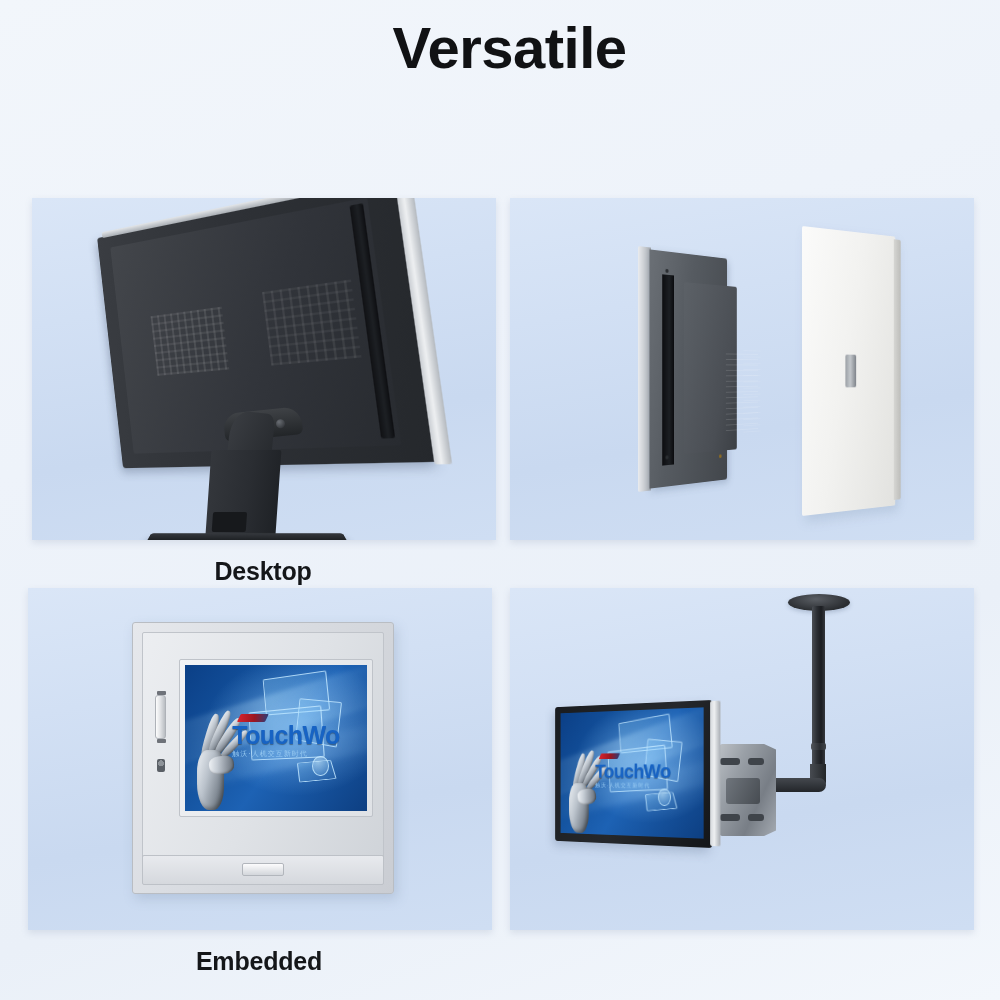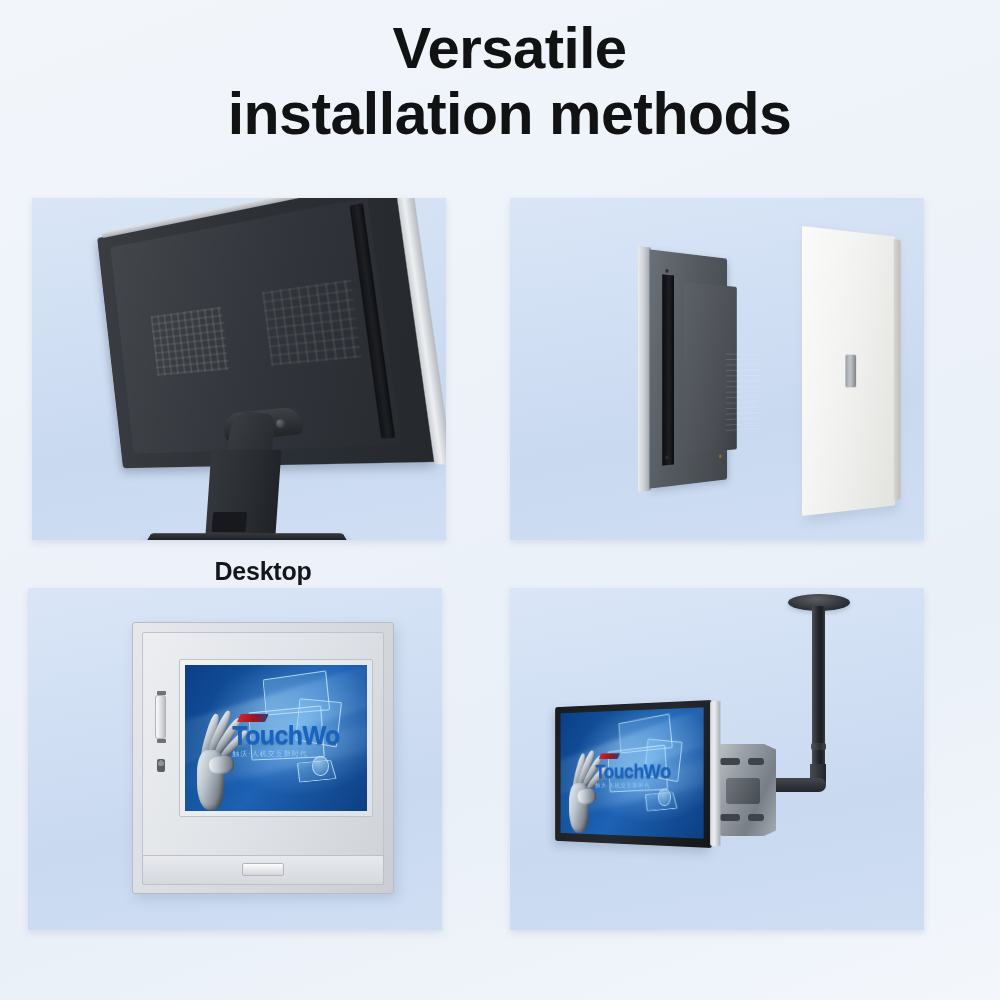--- a/index.html
+++ b/index.html
@@ -20,21 +20,21 @@
 
   
   .grid { position:absolute; top:198px; left:0; width:1000px; }
   .cell { position:absolute; }
   .cell.c1 { left:32px;  top:0;   }
   .cell.c2 { left:510px; top:0;   }
   .cell.c3 { left:28px;  top:390px; }
   .cell.c4 { left:510px; top:390px; }
 
   .photo {
-    position:relative; width:414px; height:342px; overflow:hidden;
+    position:relative; width:464px; height:342px; overflow:hidden;
     background:linear-gradient(170deg,#dae6f7 0%,#d2e0f4 30%,#c9d9f0 65%,#cfdef3 100%);
     box-shadow:0 3px 7px rgba(110,130,160,.18);
   }
   .caption {
     width:462px; text-align:center; margin-top:17px;
     font-size:25px; font-weight:600; color:#141619; letter-spacing:-0.2px;
   }
 
   
   .dk-screen {
@@ -332,21 +332,20 @@
   .ci-mon-edge {
     position:absolute; right:-9px; top:1px; width:11px; height:98%;
     background:linear-gradient(90deg,#d3d7db,#eef0f2 40%,#a8adb3); border-radius:2px;
   }
 </style>
 </head>
 <body>
 
 <div class="title-block">
   <div class="title-line l1">Versatile</div>
-  <div class="title-line l2">installation methods</div>
 </div>
 
 <div class="grid">
 
   <div class="cell c1">
     <div class="photo">
       <div class="dk-screen">
         <div class="dk-inner">
           <div class="dk-vent"></div>
           <div class="dk-vent2"></div>
@@ -416,20 +415,21 @@
                 <div class="logo-sub" style="font-size:7px;">触沃·人机交互新时代</div>
               </div>
             </div>
           </div>
         </div>
         <div class="em-drawer">
           <div class="em-drawer-pull"></div>
         </div>
       </div>
     </div>
+    <div class="caption">Embedded</div>
   </div>
 
   <div class="cell c4">
     <div class="photo">
       <div class="ci-plate"></div>
       <div class="ci-pole"></div>
       <div class="ci-pole-joint"></div>
       <div class="ci-elbow2"></div>
       <div class="ci-elbow"></div>
       <div class="ci-vesa">

